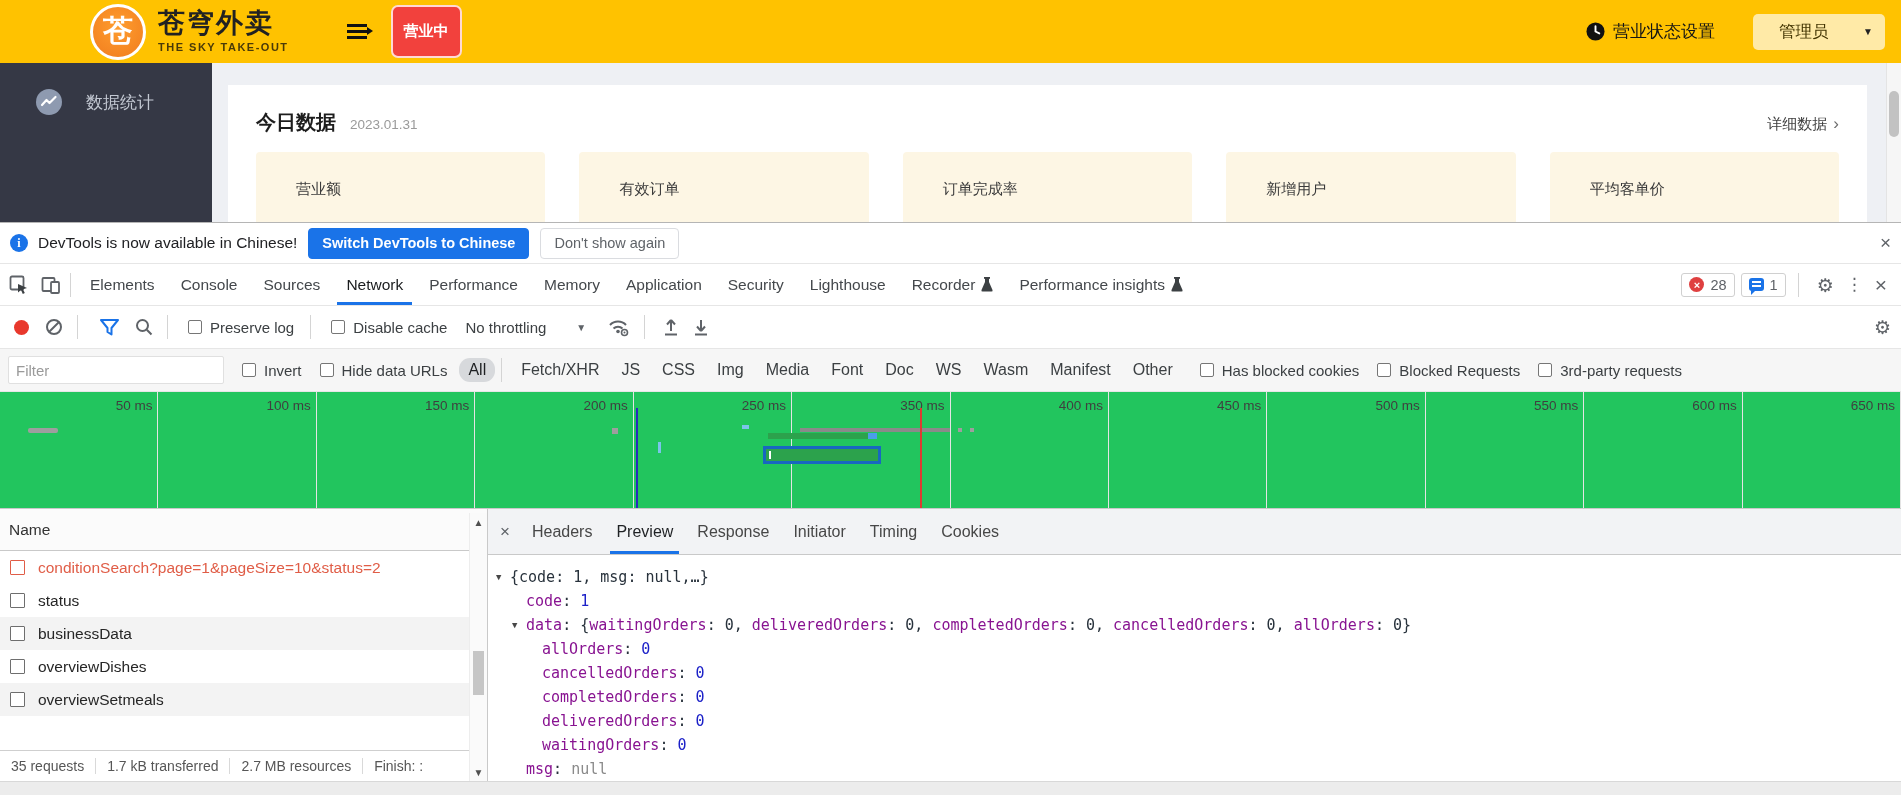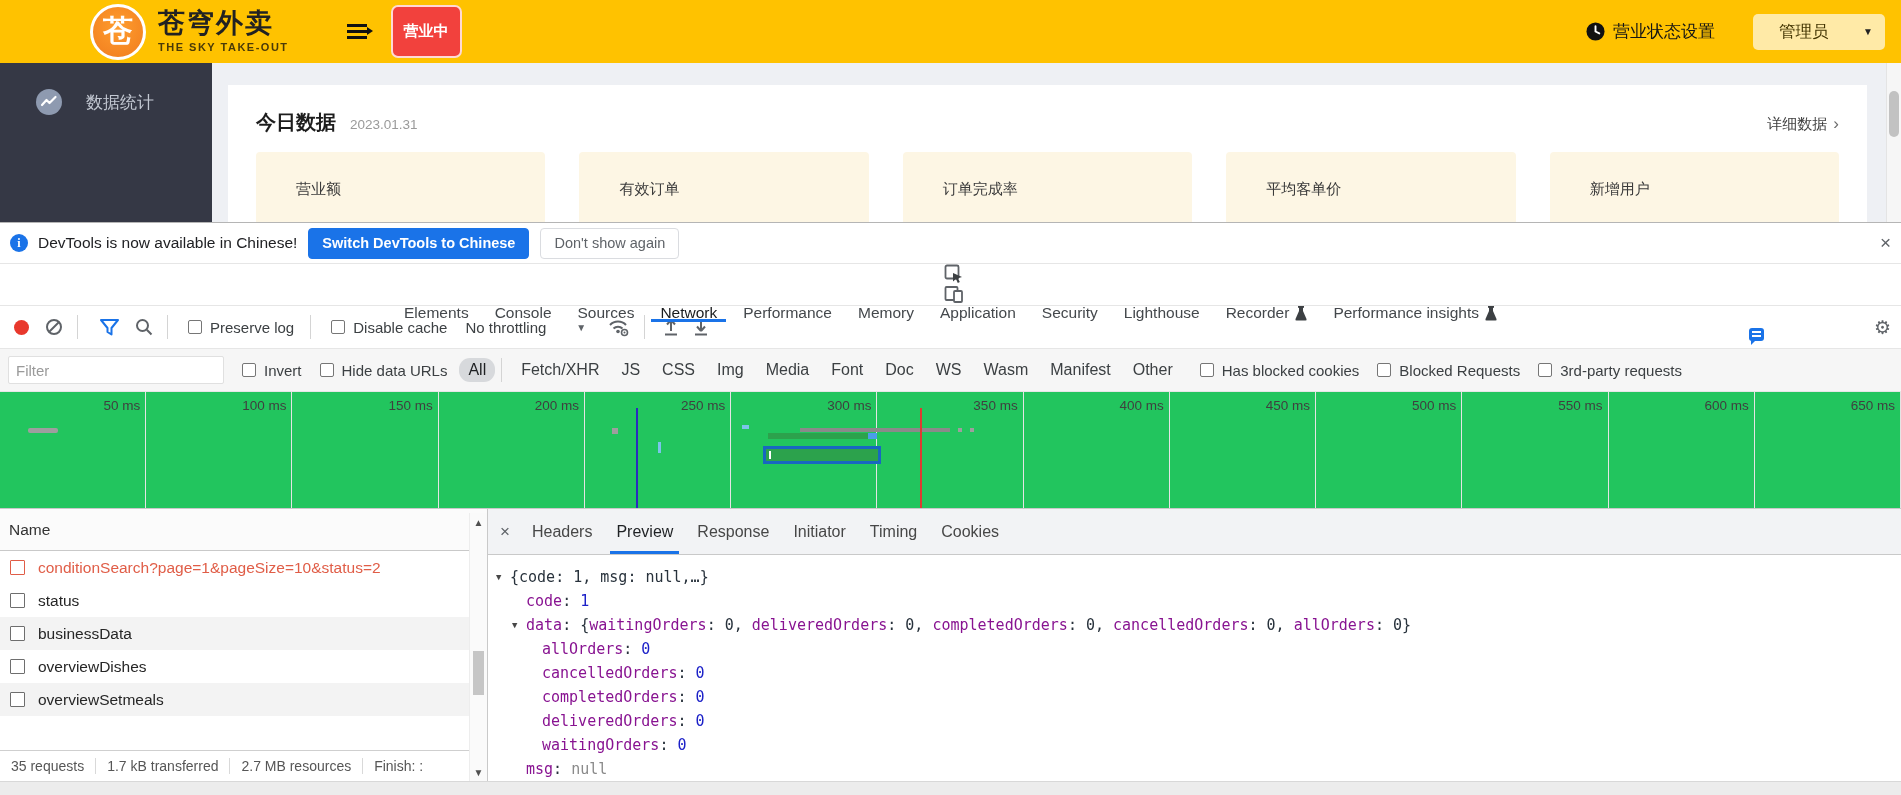--- a/index.html
+++ b/index.html
@@ -46,21 +46,21 @@
   
   .devtools{position:absolute;left:0;top:222px;width:100%;bottom:0;background:#fff;border-top:1px solid #b5b5b5;display:flex;flex-direction:column;font-size:15px;color:#3c4043;}
   .infobar{height:40px;display:flex;align-items:center;border-bottom:1px solid #e6e6e6;background:#fff;}
   .info-ic{width:18px;height:18px;border-radius:50%;background:#1a73e8;color:#fff;font-size:12px;font-weight:bold;display:flex;align-items:center;justify-content:center;margin-left:10px;font-family:"Liberation Serif",serif;}
   .info-msg{font-size:15.5px;color:#202124;margin-left:10px;}
   .ib-btn{height:29px;border-radius:4px;font-size:14.5px;font-weight:bold;padding:0 13px;margin-left:11px;display:flex;align-items:center;cursor:pointer;}
   .ib-btn.primary{background:#1a73e8;color:#fff;border:1px solid #1a73e8;}
   .ib-btn.secondary{background:#fff;color:#5f6368;border:1px solid #dadce0;font-weight:normal;}
   .ib-close{margin-left:auto;margin-right:10px;color:#5f6368;font-size:19px;cursor:pointer;}
   
-  .tabbar{height:41px;display:flex;align-items:center;border-bottom:1px solid #e6e6e6;flex-direction:column;}
+  .tabbar{height:41px;display:flex;align-items:center;border-bottom:1px solid #e6e6e6;}
   .tb-ic{width:26px;height:24px;display:flex;align-items:center;justify-content:center;cursor:pointer;margin-left:6px;}
   .vdiv{width:1px;height:24px;background:#d4d4d4;margin:0 6px;}
   .dt-tab{height:100%;display:flex;align-items:center;padding:0 13px;font-size:15.5px;color:#44484c;cursor:pointer;position:relative;white-space:nowrap;}
   .dt-tab.sel{color:#1a1c1e;}
   .dt-tab.sel::after{content:"";position:absolute;left:4px;right:4px;bottom:0;height:3px;background:#1a73e8;}
   .flask{margin-left:6px;}
   .tab-right{margin-left:auto;display:flex;align-items:center;margin-right:8px;}
   .badge-box{display:flex;align-items:center;border:1px solid #d0d0d0;border-radius:3px;padding:3px 7px;margin-left:6px;cursor:pointer;background:#fff;}
   .err-dot{width:15px;height:15px;border-radius:50%;background:#df4040;color:#fff;font-size:11px;font-weight:bold;display:flex;align-items:center;justify-content:center;}
   .iss-dot{width:15px;height:13px;border-radius:3px;background:#1a73e8;position:relative;}
@@ -202,24 +202,24 @@
           <div class="card">
             <div class="card-label">营业额</div>
           </div>
           <div class="card">
             <div class="card-label">有效订单</div>
           </div>
           <div class="card">
             <div class="card-label">订单完成率</div>
           </div>
           <div class="card">
+            <div class="card-label">新增用户</div>
+          </div>
+          <div class="card">
             <div class="card-label">平均客单价</div>
-          </div>
-          <div class="card">
-            <div class="card-label">新增用户</div>
           </div>
         </div>
     </div>
     <div class="page-scroll">
         <div class="page-thumb"></div>
       </div>
   </div>
 
   <div class="devtools">
 
@@ -386,21 +386,20 @@
         </span>
     </div>
 
     <div class="overview">
       <div class="ruler" id="ruler">
           <div class="cell">50 ms</div>
           <div class="cell">100 ms</div>
           <div class="cell">150 ms</div>
           <div class="cell">200 ms</div>
           <div class="cell">250 ms</div>
-          <div class="cell">300 ms</div>
           <div class="cell">350 ms</div>
           <div class="cell">400 ms</div>
           <div class="cell">450 ms</div>
           <div class="cell">500 ms</div>
           <div class="cell">550 ms</div>
           <div class="cell">600 ms</div>
           <div class="cell">650 ms</div>
         </div>
       <div class="wbar startdash"></div>
       <div class="wbar gdot"></div>

